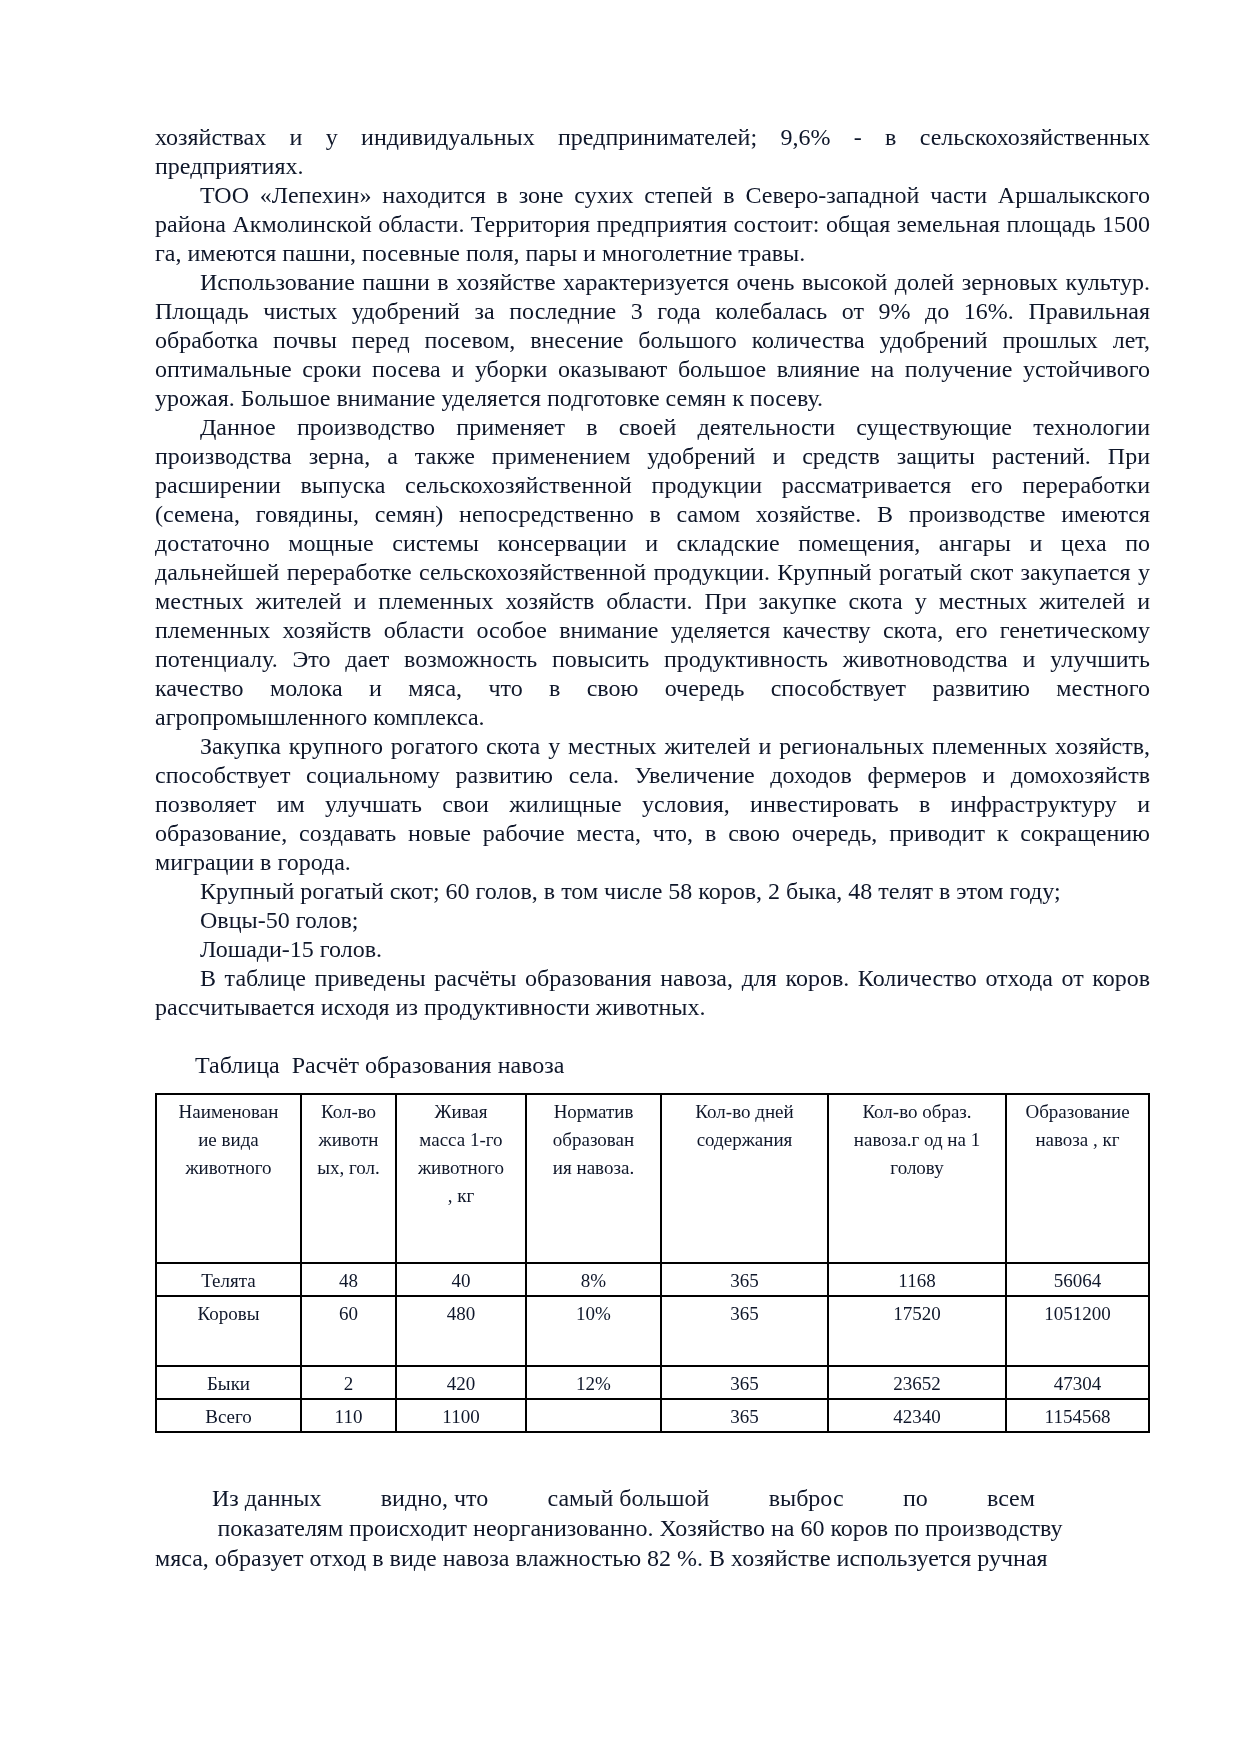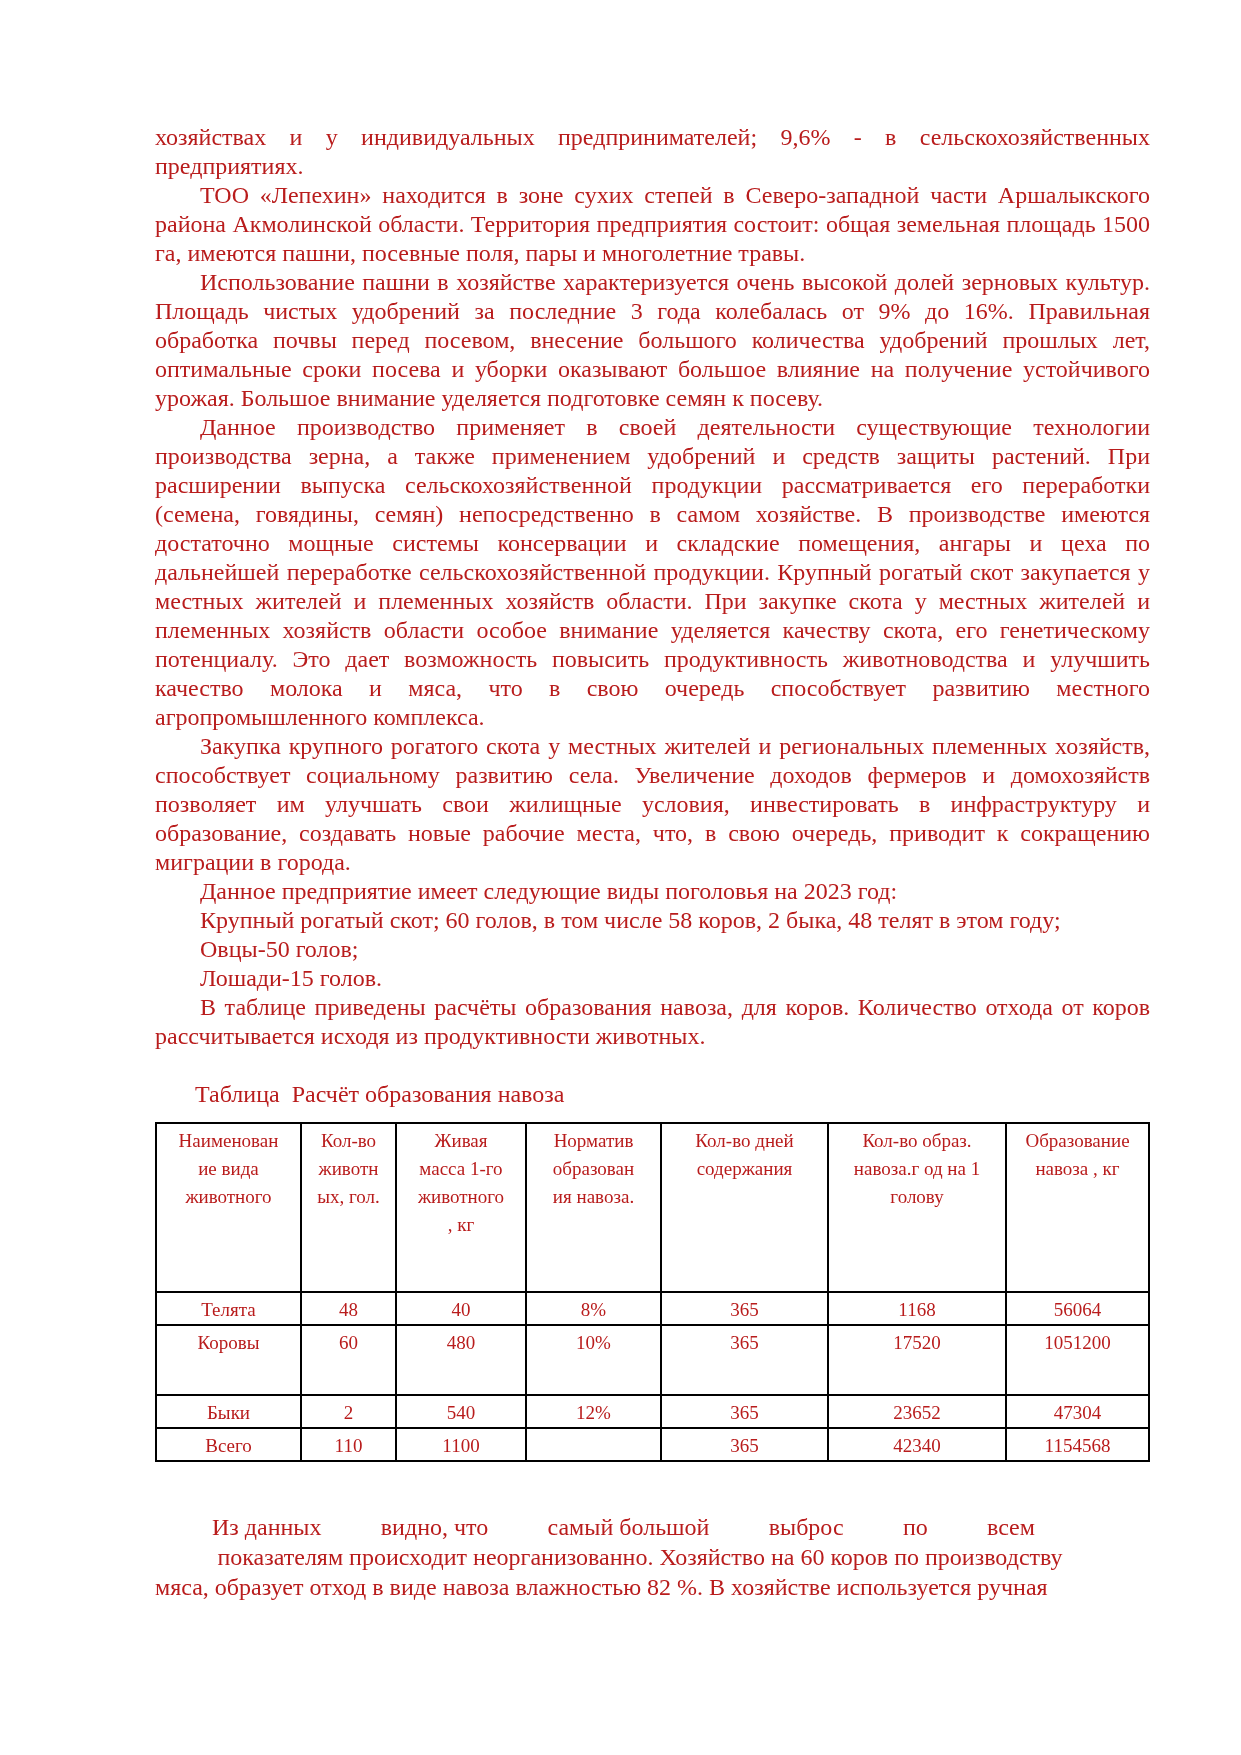--- a/index.html
+++ b/index.html
@@ -7,21 +7,21 @@
   .page {
     box-sizing: border-box;
     width: 1241px;
     height: 1755px;
     margin: 0 auto;
     background: #ffffff;
     padding: 123px 91px 0 155px;
     font-family: "Liberation Serif", "DejaVu Serif", serif;
     font-size: 24px;
     line-height: 29px;
-    color: #b91c1c;
+    color: #0f172a;
     overflow: hidden;
   }
   .para {
     margin: 0;
     text-align: justify;
     text-indent: 45px;
   }
   .para.no-indent { text-indent: 0; }
   .caption {
     margin: 29px 0 0 0;
@@ -77,21 +77,20 @@
 </head>
 <body>
 
 <div class="page">
 
   <p class="para no-indent">хозяйствах и у индивидуальных предпринимателей; 9,6% - в сельскохозяйственных предприятиях.</p>
   <p class="para">ТОО «Лепехин» находится в зоне сухих степей в Северо-западной части Аршалыкского района Акмолинской области. Территория предприятия состоит: общая земельная площадь 1500 га, имеются пашни, посевные поля, пары и многолетние травы.</p>
   <p class="para">Использование пашни в хозяйстве характеризуется очень высокой долей зерновых культур. Площадь чистых удобрений за последние 3 года колебалась от 9% до 16%. Правильная обработка почвы перед посевом, внесение большого количества удобрений прошлых лет, оптимальные сроки посева и уборки оказывают большое влияние на получение устойчивого урожая. Большое внимание уделяется подготовке семян к посеву.</p>
   <p class="para">Данное производство применяет в своей деятельности существующие технологии производства зерна, а также применением удобрений и средств защиты растений. При расширении выпуска сельскохозяйственной продукции рассматривается его переработки (семена, говядины, семян) непосредственно в самом хозяйстве. В производстве имеются достаточно мощные системы консервации и складские помещения, ангары и цеха по дальнейшей переработке сельскохозяйственной продукции. Крупный рогатый скот закупается у местных жителей и племенных хозяйств области. При закупке скота у местных жителей и племенных хозяйств области особое внимание уделяется качеству скота, его генетическому потенциалу. Это дает возможность повысить продуктивность животноводства и улучшить качество молока и мяса, что в свою очередь способствует развитию местного агропромышленного комплекса.</p>
   <p class="para">Закупка крупного рогатого скота у местных жителей и региональных племенных хозяйств, способствует социальному развитию села. Увеличение доходов фермеров и домохозяйств позволяет им улучшать свои жилищные условия, инвестировать в инфраструктуру и образование, создавать новые рабочие места, что, в свою очередь, приводит к сокращению миграции в города.</p>
-  <p class="para">Данное предприятие имеет следующие виды поголовья на 2023 год:</p>
   <p class="para">Крупный рогатый скот; 60 голов, в том числе 58 коров, 2 быка, 48 телят в этом году;</p>
   <p class="para">Овцы-50 голов;</p>
   <p class="para">Лошади-15 голов.</p>
   <p class="para">В таблице приведены расчёты образования навоза, для коров. Количество отхода от коров рассчитывается исходя из продуктивности животных.</p>
 
   <p class="caption">Таблица  Расчёт образования навоза</p>
 
   <table class="manure">
     <colgroup>
       <col style="width:145px">
@@ -141,21 +140,21 @@
         <td>60</td>
         <td>480</td>
         <td>10%</td>
         <td>365</td>
         <td>17520</td>
         <td>1051200</td>
       </tr>
       <tr class="tr-2">
         <td>Быки</td>
         <td>2</td>
-        <td>540</td>
+        <td>420</td>
         <td>12%</td>
         <td>365</td>
         <td>23652</td>
         <td>47304</td>
       </tr>
       <tr class="tr-3">
         <td>Всего</td>
         <td>110</td>
         <td>1100</td>
         <td></td>

